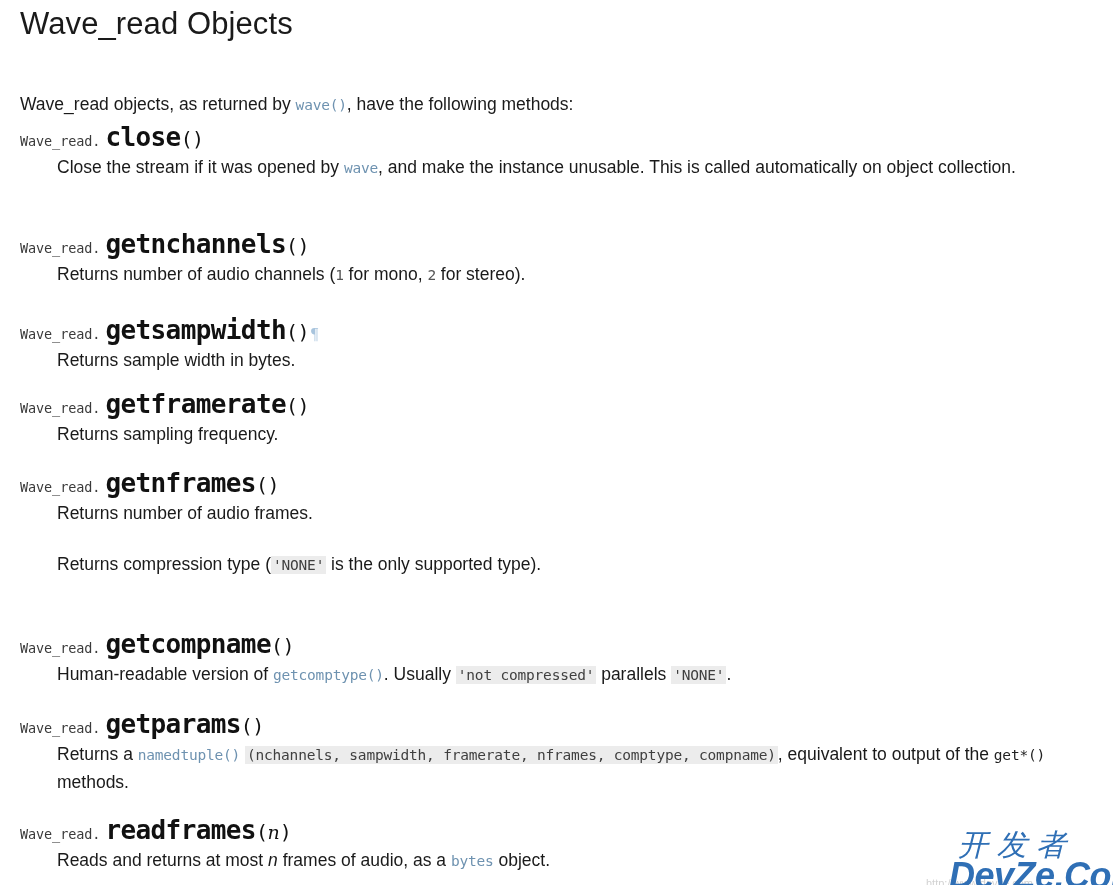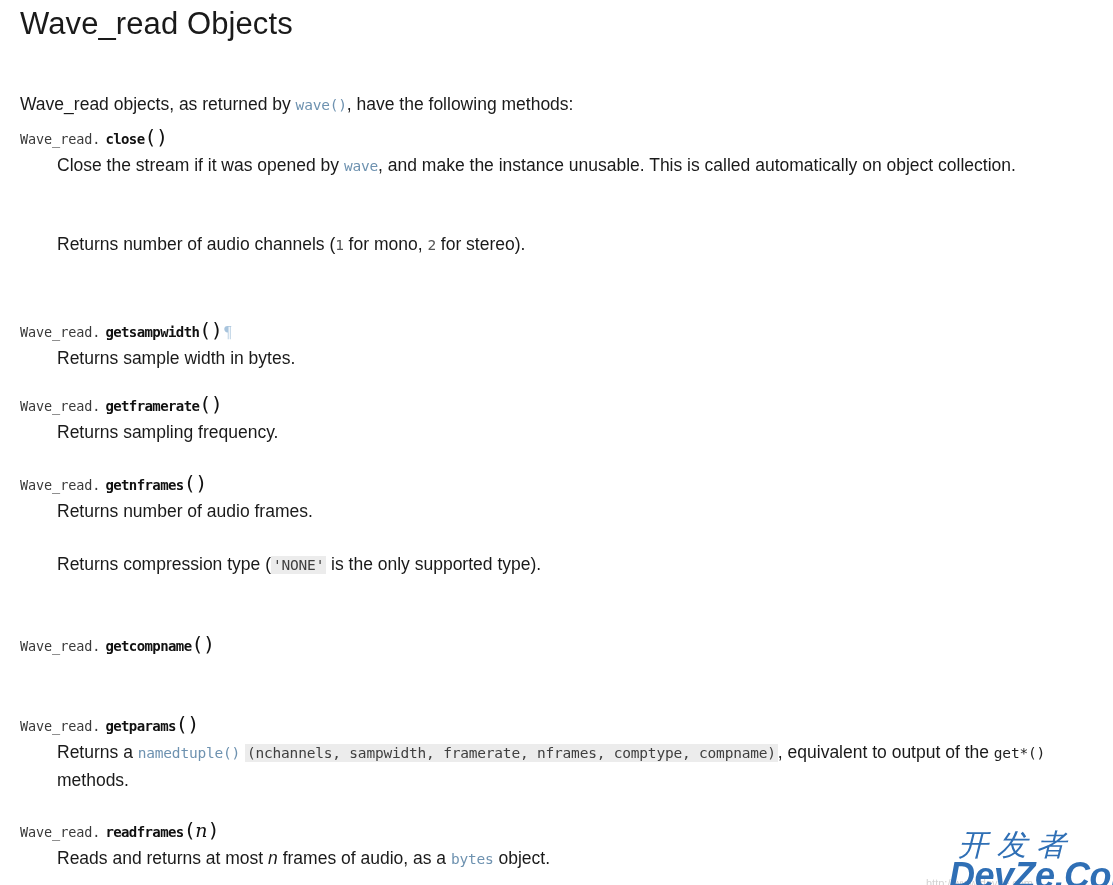--- a/index.html
+++ b/index.html
@@ -69,21 +69,21 @@
     margin: 0;
   }
   .sig .prefix {
     font-family: "DejaVu Sans Mono", monospace;
     font-size: 13.5px;
     color: #3a3a3a;
     letter-spacing: -0.1px;
   }
   .sig .name {
     font-family: "DejaVu Sans Mono", monospace;
-    font-size: 14px;
+    font-size: 26px;
     font-weight: 700;
     color: #111111;
     letter-spacing: -0.6px;
   }
   .sig .paren {
     font-family: "DejaVu Sans Mono", monospace;
     font-size: 20px;
     font-weight: 400;
     color: #111111;
     letter-spacing: -0.6px;
@@ -183,20 +183,21 @@
   <p class="intro"><span>Wave_read objects, as returned by </span><code class="xref">wave()</code><span>, have the following methods:</span></p>
 
   <div class="dl">
 
     <div class="entry" style="top:124px;">
       <div class="sig"><span class="prefix">Wave_read.</span> <span class="name">close</span><span class="paren">(</span><span class="paren">)</span></div>
       <p class="desc"><span>Close the stream if it was opened by </span><code class="xref">wave</code><span>, and make the instance unusable. This is called automatically on object collection.</span></p>
     </div>
 
     <div class="entry" style="top:231px;">
+      <div class="sig"><span class="prefix">Wave_read.</span> <span class="name">getnchannels</span><span class="paren">(</span><span class="paren">)</span></div>
       <p class="desc"><span>Returns number of audio channels (</span><code class="plainnum">1</code><span> for mono, </span><code class="plainnum">2</code><span> for stereo).</span></p>
     </div>
 
     <div class="entry" style="top:317px;">
       <div class="sig"><span class="prefix">Wave_read.</span> <span class="name">getsampwidth</span><span class="paren">(</span><span class="paren">)</span><a class="headerlink" href="#">¶</a></div>
       <p class="desc"><span>Returns sample width in bytes.</span></p>
     </div>
 
     <div class="entry" style="top:391px;">
       <div class="sig"><span class="prefix">Wave_read.</span> <span class="name">getframerate</span><span class="paren">(</span><span class="paren">)</span></div>
@@ -207,20 +208,21 @@
       <div class="sig"><span class="prefix">Wave_read.</span> <span class="name">getnframes</span><span class="paren">(</span><span class="paren">)</span></div>
       <p class="desc"><span>Returns number of audio frames.</span></p>
     </div>
 
     <div class="entry" style="top:551px;">
       <p class="desc"><span>Returns compression type (</span><code class="lit">'NONE'</code><span> is the only supported type).</span></p>
     </div>
 
     <div class="entry" style="top:631px;">
       <div class="sig"><span class="prefix">Wave_read.</span> <span class="name">getcompname</span><span class="paren">(</span><span class="paren">)</span></div>
+      <p class="desc"><span>Human-readable version of </span><code class="xref">getcomptype()</code><span>. Usually </span><code class="lit">'not compressed'</code><span> parallels </span><code class="lit">'NONE'</code><span>.</span></p>
     </div>
 
     <div class="entry" style="top:711px;">
       <div class="sig"><span class="prefix">Wave_read.</span> <span class="name">getparams</span><span class="paren">(</span><span class="paren">)</span></div>
       <p class="desc"><span>Returns a </span><code class="xref">namedtuple()</code><span> </span><code class="lit">(nchannels, sampwidth, framerate, nframes, comptype, compname)</code><span>, equivalent to output of the </span><code class="plaincode">get*()</code><span> methods.</span></p>
     </div>
 
     <div class="entry" style="top:817px;">
       <div class="sig"><span class="prefix">Wave_read.</span> <span class="name">readframes</span><span class="paren">(</span><span class="param">n</span><span class="paren">)</span></div>
       <p class="desc"><span>Reads and returns at most </span><span class="em">n</span><span> frames of audio, as a </span><code class="xref">bytes</code><span> object.</span></p>

